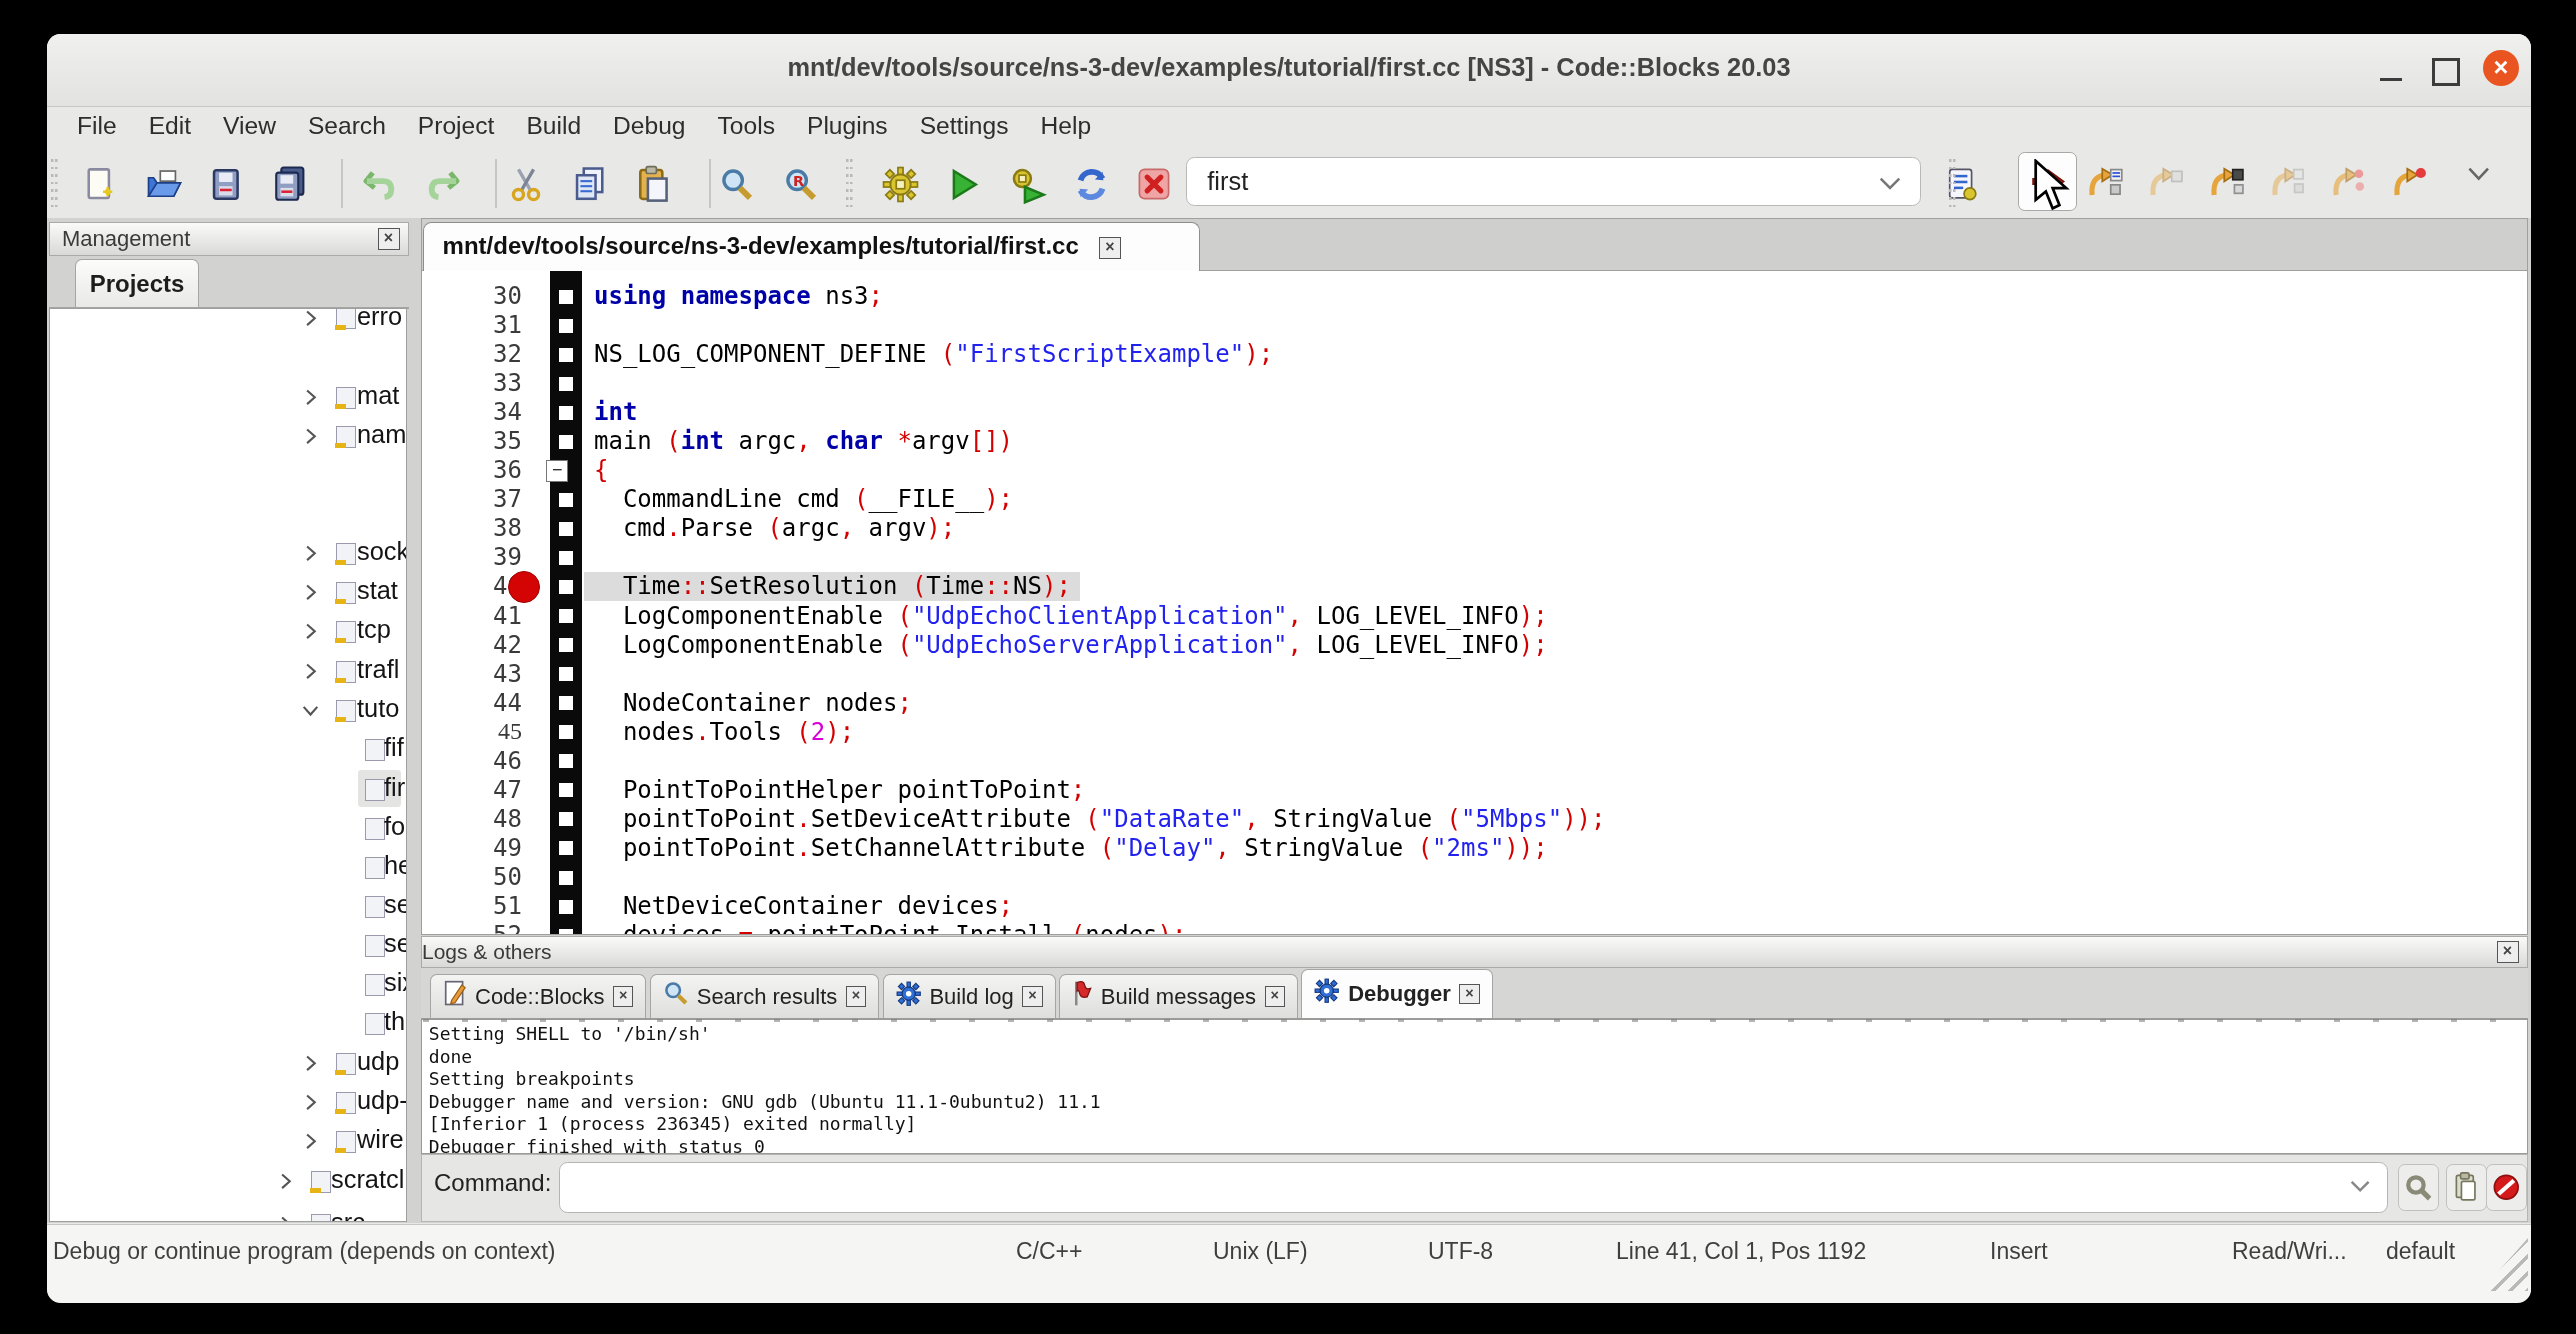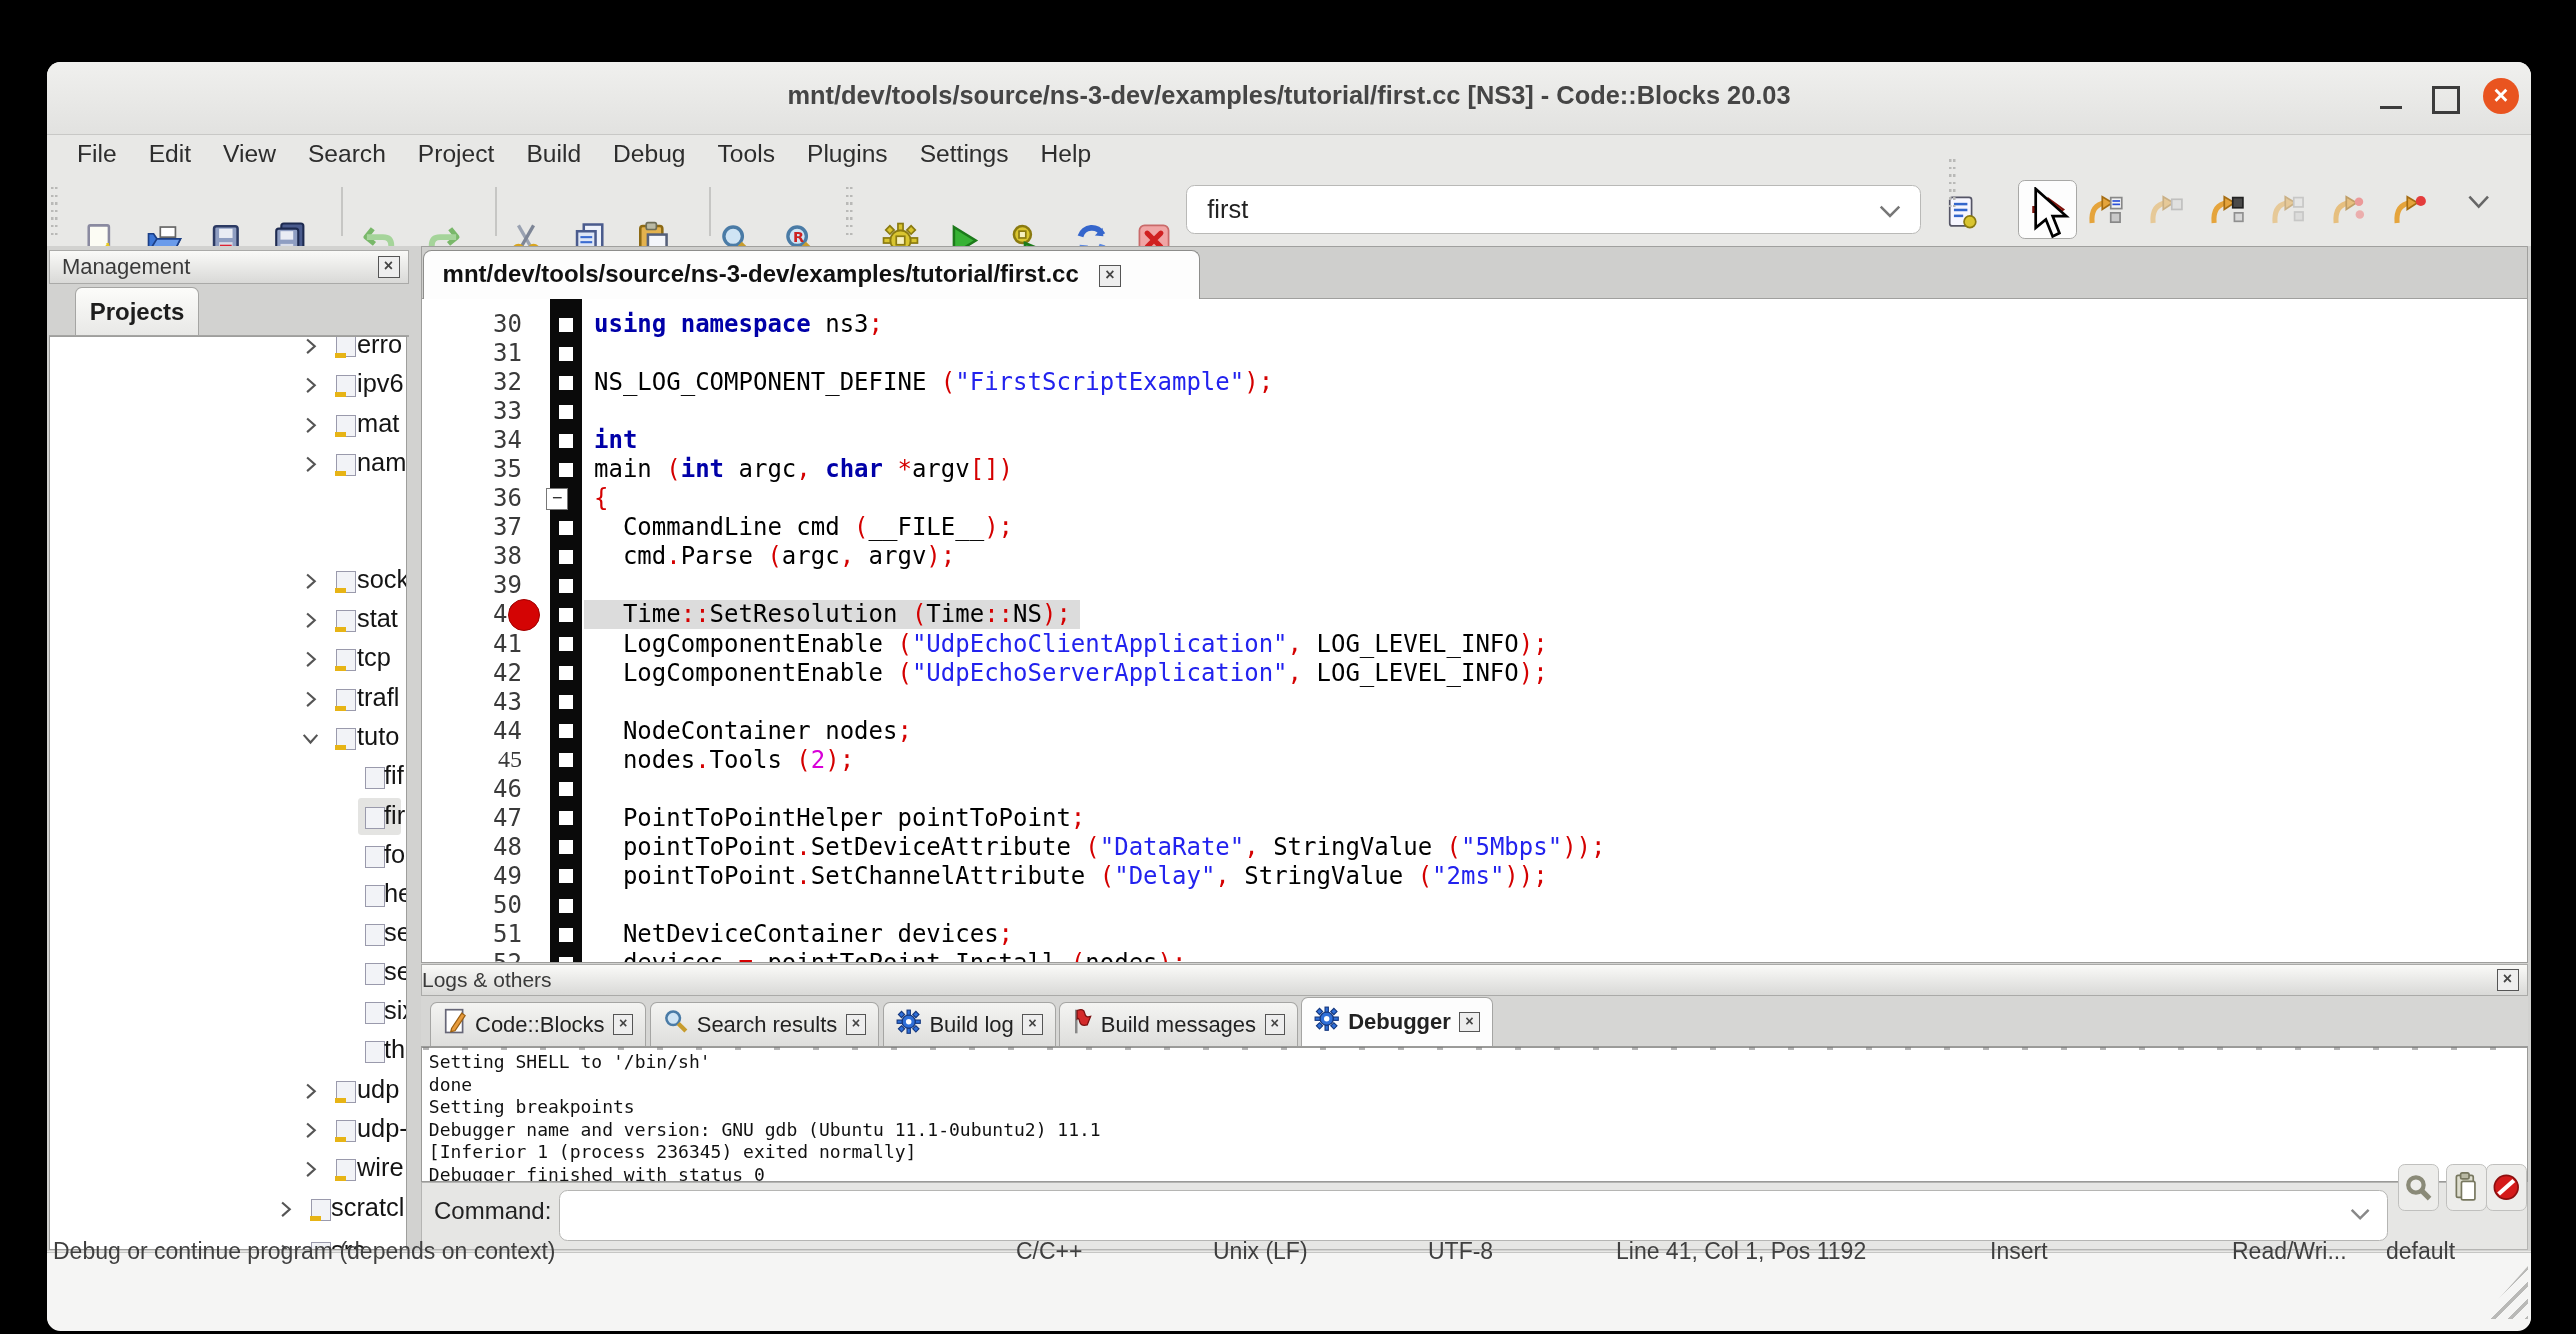--- a/index.html
+++ b/index.html
@@ -1,18 +1,18 @@
 <!DOCTYPE html>
 <html style="font-size:13.5px"><head>
 <meta charset="utf-8">
 <style>
   html,body{margin:0;padding:0;background:#000;}
   #canvas{position:relative;width:2576px;height:1335px;background:#000;overflow:hidden;
           font-family:"Liberation Sans",sans-serif;-webkit-font-smoothing:antialiased;}
-  .abs{position:absolute;margin-top:28px;}
+  .abs{position:absolute;}
   #window{left:47px;top:34px;width:2484px;height:1268px;background:#e8e8e6;border-radius:13.5px;}
   
   #titlebar{left:47px;top:34px;width:2484px;height:72px;border-radius:13.5px 13.5px 0 0;
             background:linear-gradient(#f0f0ee,#e2e2e0);border-bottom:0.8px solid #c8c8c6;}
   #title{left:47px;top:53px;width:2484px;text-align:center;font-size:25.4px;font-weight:bold;color:#454545;}
   .winbtn{cursor:default;}
   #btn-min{left:2380px;top:78px;width:22px;height:3.4px;background:#3c3c3c;}
   #btn-max{left:2432px;top:58px;width:22px;height:22px;border:3.4px solid #3c3c3c;}
   #btn-close{left:2483px;top:50px;width:36px;height:36px;border-radius:50%;background:#e95420;
              color:#fff;font-size:25.4px;font-weight:bold;text-align:center;line-height:34px;}
@@ -356,27 +356,20 @@
   </div>
   <div class="abs" id="projects-tab">Projects</div>
   <div class="abs" id="tabline"></div>
   <div class="abs" id="tree">
       <div class="trow" style="top: -10.2px;">
         <span class="chev" style="left:252px"><svg width="17" height="18.6" viewBox="0 0 20 20">
             <path d="M6 2 L15 10 L6 18" fill="none" stroke="#555" stroke-width="2.5" transform=""></path>
           </svg></span>
         <span class="ticon folder" style="left:286px"></span>
         <span class="tlabel" style="left:307px">erro</span>
-      </div>
-      <div class="trow" style="top: 29px;">
-        <span class="chev" style="left:252px"><svg width="17" height="18.6" viewBox="0 0 20 20">
-            <path d="M6 2 L15 10 L6 18" fill="none" stroke="#555" stroke-width="2.5" transform=""></path>
-          </svg></span>
-        <span class="ticon folder" style="left:286px"></span>
-        <span class="tlabel" style="left:307px">ipv6</span>
       </div>
       <div class="trow" style="top: 69px;">
         <span class="chev" style="left:252px"><svg width="17" height="18.6" viewBox="0 0 20 20">
             <path d="M6 2 L15 10 L6 18" fill="none" stroke="#555" stroke-width="2.5" transform=""></path>
           </svg></span>
         <span class="ticon folder" style="left:286px"></span>
         <span class="tlabel" style="left:307px">mat</span>
       </div>
       <div class="trow" style="top: 108px;">
         <span class="chev" style="left:252px"><svg width="17" height="18.6" viewBox="0 0 20 20">

